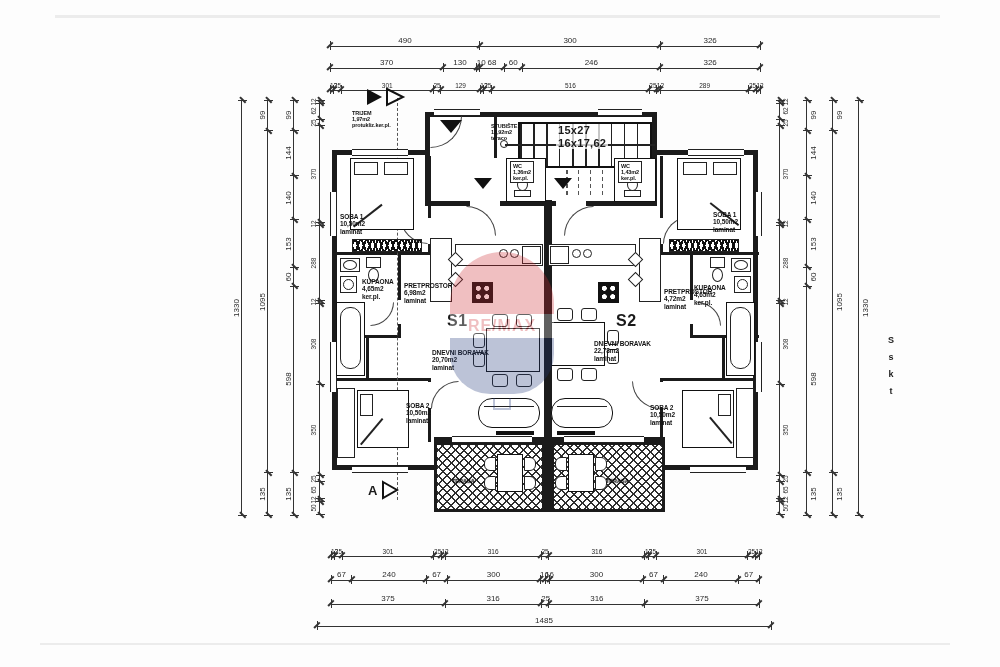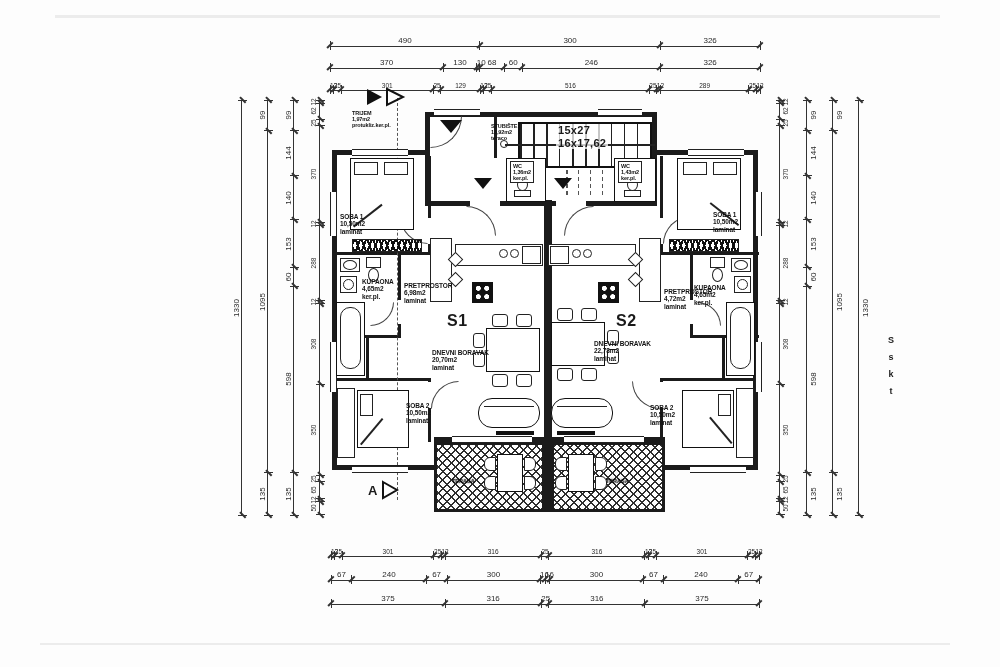--- a/index.html
+++ b/index.html
@@ -257,20 +257,26 @@
         <span>25</span>
       </div>
       <div class="seg" style="flex-grow: 316;">
         <span>316</span>
       </div>
       <div class="seg" style="flex-grow: 375;">
         <span>375</span>
       </div>
       <div class="seg end" style="flex-grow: 0;"></div>
     </div>
+  <div class="dimh" style="left:317px;top:616px;width:454px;">
+      <div class="seg" style="flex-grow: 1485;">
+        <span>1485</span>
+      </div>
+      <div class="seg end" style="flex-grow: 0;"></div>
+    </div>
 
   <div class="dimv lft" style="left:241px;top:100px;height:415px;">
       <div class="seg" style="flex-grow: 1330;">
         <span>1330</span>
       </div>
       <div class="seg end" style="flex-grow: 0;"></div>
     </div>
   <div class="dimv lft" style="left:267px;top:100px;height:415px;">
       <div class="seg" style="flex-grow: 99;">
         <span>99</span>
@@ -684,14 +690,24 @@
     <div>laminat</div>
   </div>
   <div class="terlabel" style="left:452px;top:478px;">TERASA</div>
   <div class="terlabel" style="left:606px;top:478px;">TERASA</div>
 
   <div class="sidetext" style="left:888px;top:332px;">S
 s
 k
 t</div>
 
+  <div class="wm">
+    <div class="balloon">
+      <div class="bt"></div>
+      <div class="bb">
+        <span>RE/MAX</span>
+      </div>
+      <div class="bm"></div>
+    </div>
+    <div class="basket"></div>
+  </div>
 
 </div>
 
 </body></html>

